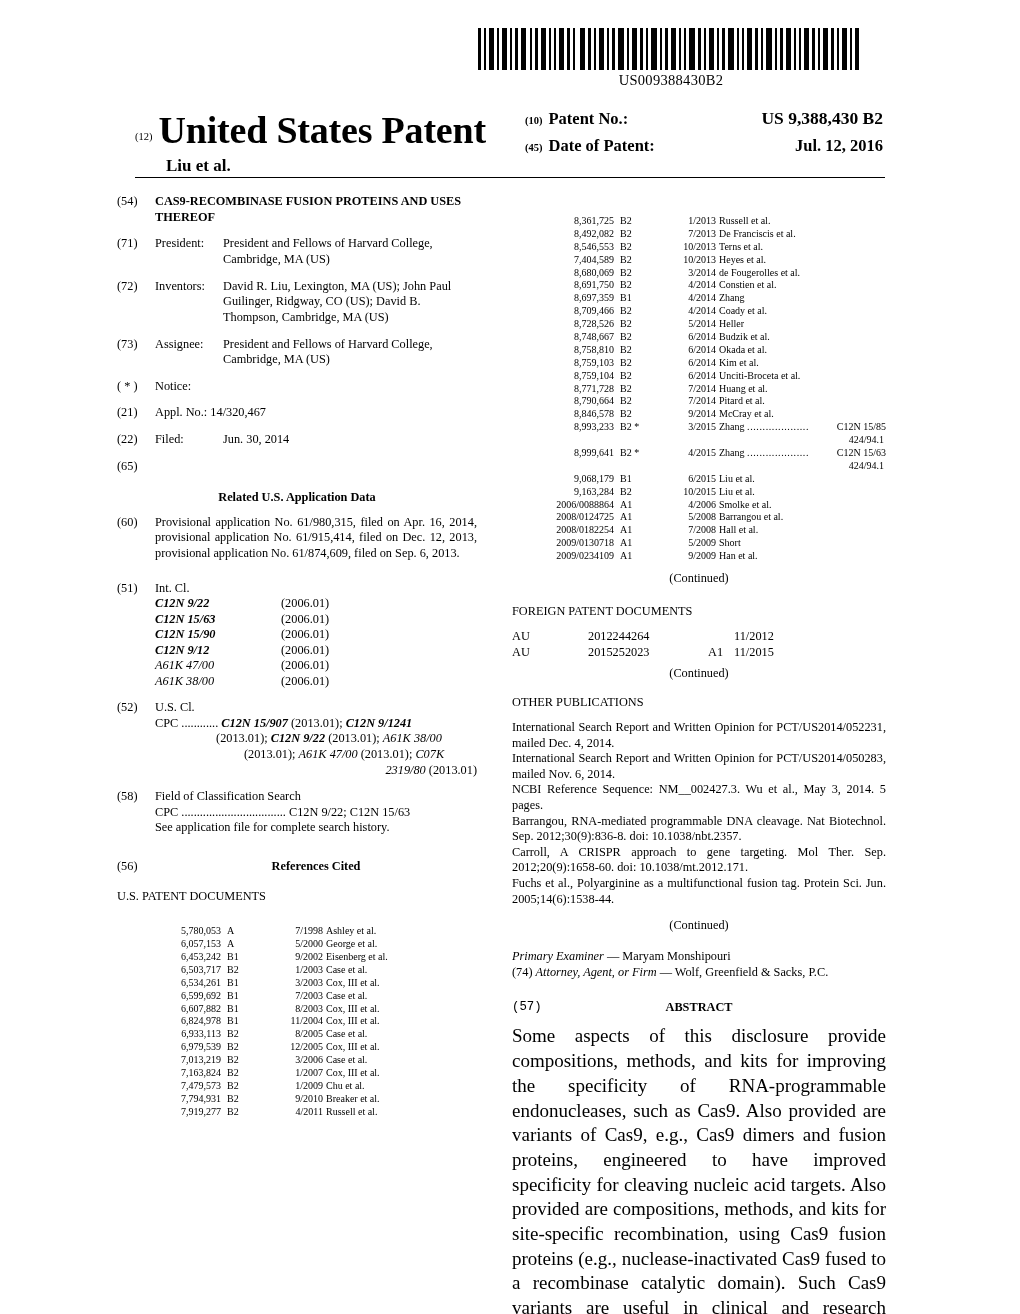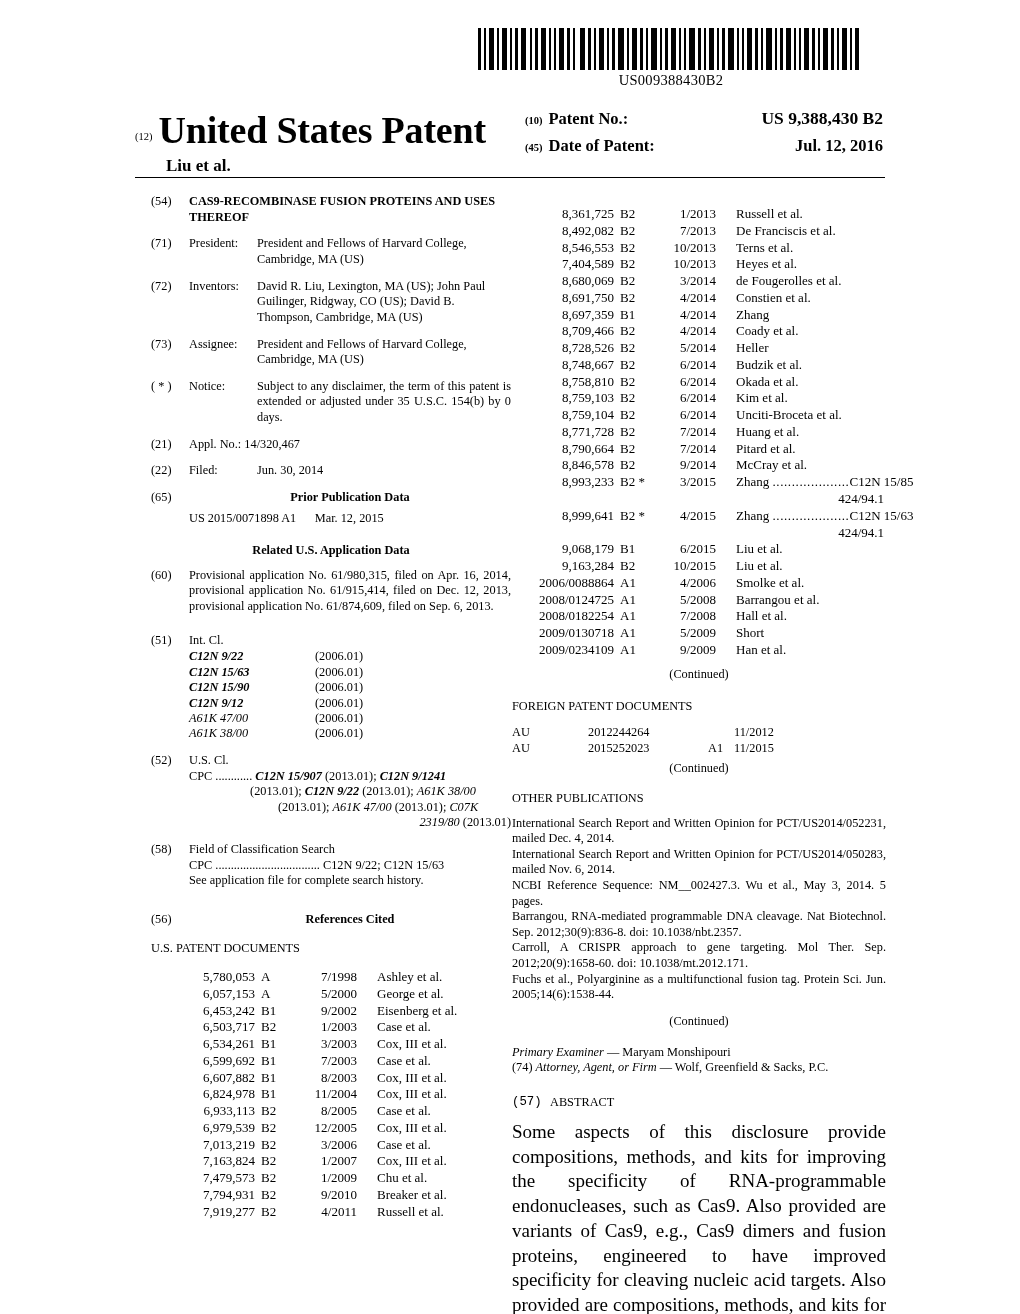--- a/index.html
+++ b/index.html
@@ -103,21 +103,21 @@
     left: 135px;
     top: 177px;
     width: 750px;
     height: 0;
     border-top: 1.6px solid #000;
   }
 
   
   .col-left {
     position: absolute;
-    left: 151px;
+    left: 117px;
     top: 194px;
     width: 360px;
     font-size: 12.3px;
     line-height: 1.27;
   }
   .col-right {
     position: absolute;
     left: 512px;
     top: 194px;
     width: 374px;
@@ -168,22 +168,22 @@
   .intcl-row .ver { flex: 1; }
 
   
   .uscl-l1 { }
   .uscl-l2 { text-align: center; padding-left: 26px;}
   .uscl-l3 { text-align: center; padding-left: 56px;}
   .uscl-l4 { text-align: right; }
 
   
   .reftable {
-    margin-top: 12px;
-    font-size: 13px;
+    margin-top: 21px;
+    font-size: 10px;
     line-height: 1.29;
   }
   .refrow {
     display: flex;
     white-space: nowrap;
   }
   .refrow .rnum {
     width: 96px;
     flex: 0 0 96px;
     text-align: right;
@@ -191,21 +191,21 @@
   .refrow .rkind {
     width: 34px;
     flex: 0 0 34px;
     text-align: left;
     padding-left: 6px;
   }
   .refrow .rdate {
     width: 62px;
     flex: 0 0 62px;
     text-align: right;
-    padding-right: 20px;
+    padding-right: 3px;
   }
   .refrow .rname {
     flex: 1;
     text-align: left;
   }
   .refrow .rclass {
     flex: 0 0 auto;
     text-align: right;
   }
   .refrow .dots {
@@ -242,21 +242,22 @@
     margin: 0;
     text-indent: 0;
   }
 
   .examiner {
     margin-top: 15px;
     line-height: 1.3;
   }
 
   .abstract-head {
-    font-weight: normal;
+    font-weight: bold;
+    text-align: center;
   }
   .abstract-body {
     margin-top: 9px;
     text-align: justify;
     line-height: 1.3;
     font-size: 19px;
   }
   .claims-line {
     margin-top: 16px;
     text-align: center;
@@ -387,40 +388,35 @@
 
     <div class="field">
       <div class="num">(73)</div>
       <div class="sublbl">Assignee:</div>
       <div class="body"><span class="b">President and Fellows of Harvard College</span><span>, Cambridge, MA (US)</span></div>
     </div>
 
     <div class="field">
       <div class="num">( * )</div>
       <div class="sublbl">Notice:</div>
-      <div class="body justify">Subject to any disclaimer, the term of this patent is extended or adjusted under 35 U.S.C. 154(b) by 0 days.</div>
     </div>
 
     <div class="field">
       <div class="num">(21)</div>
       <div class="body"><span>Appl. No.:</span> <span class="b">14/320,467</span></div>
     </div>
 
     <div class="field">
       <div class="num">(22)</div>
       <div class="sublbl">Filed:</div>
       <div class="body b">Jun. 30, 2014</div>
     </div>
 
     <div class="field">
       <div class="num">(65)</div>
-      <div class="body">
-        <div class="center-head">Prior Publication Data</div>
-        <div><span>US 2015/0071898 A1</span>&nbsp;&nbsp;&nbsp;&nbsp;&nbsp;&nbsp;<span>Mar. 12, 2015</span></div>
-      </div>
     </div>
 
     <div class="center-head" style="margin-top:16px;margin-bottom:9px;">Related U.S. Application Data</div>
 
     <div class="field">
       <div class="num">(60)</div>
       <div class="body justify">Provisional application No. 61/980,315, filed on Apr. 16, 2014, provisional application No. 61/915,414, filed on Dec. 12, 2013, provisional application No. 61/874,609, filed on Sep. 6, 2013.</div>
     </div>
 
     <div class="spacer-8"></div>

